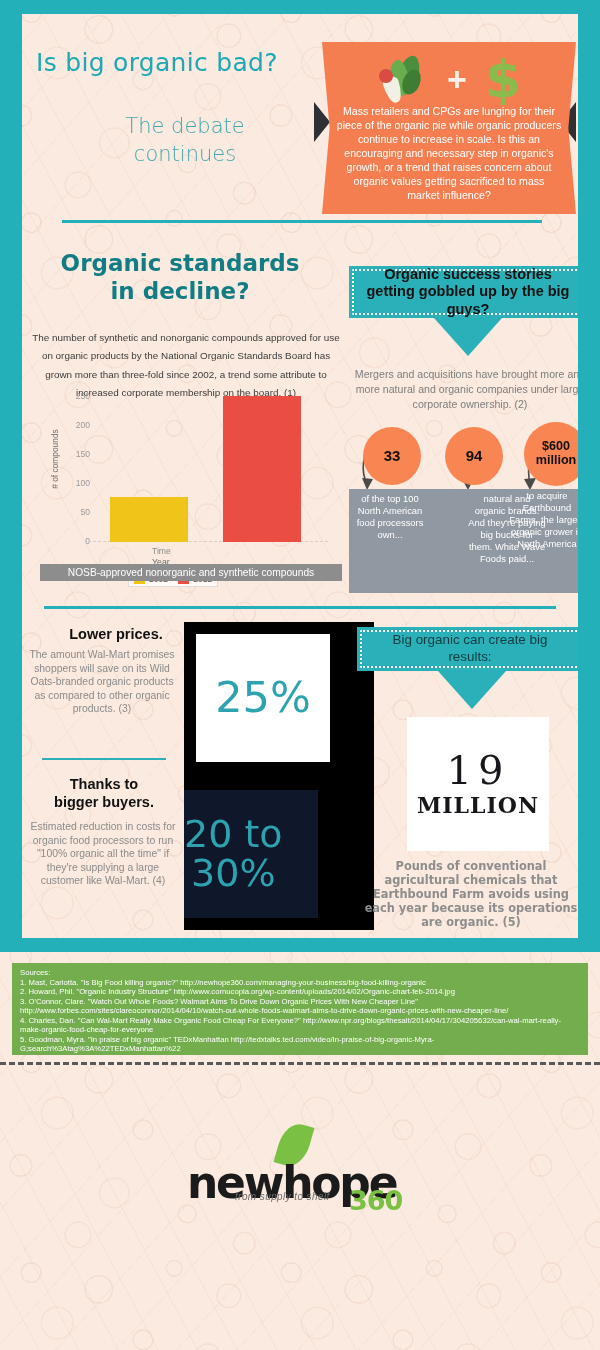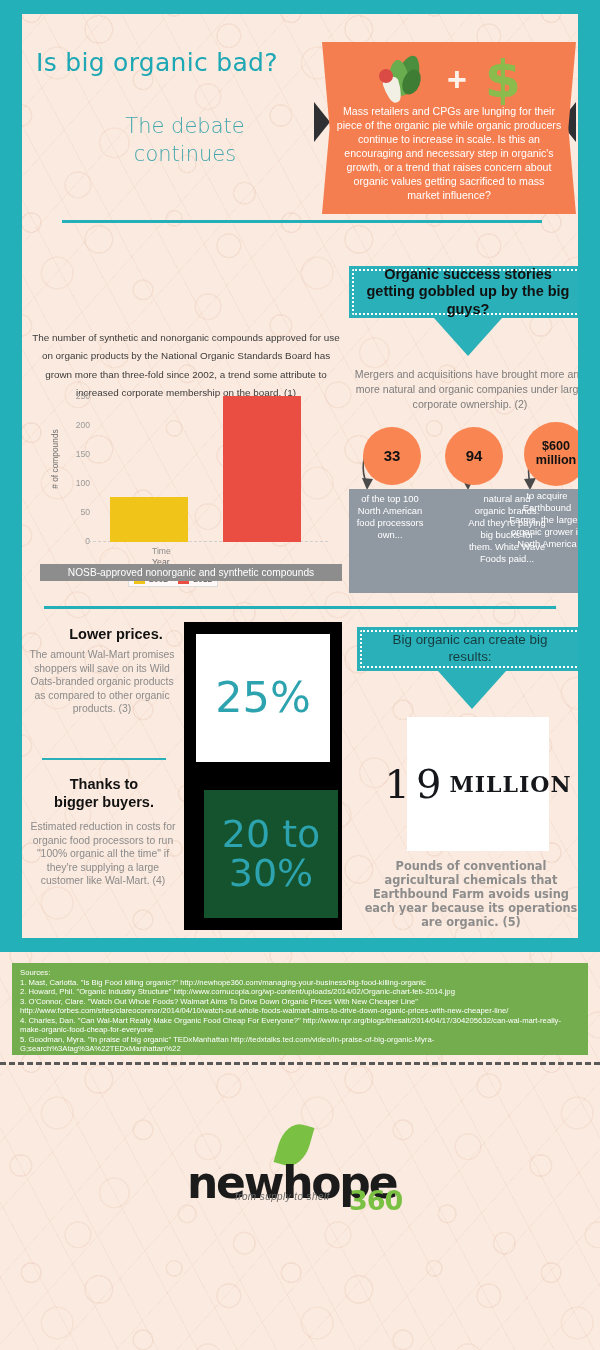--- a/index.html
+++ b/index.html
@@ -168,45 +168,45 @@
 
   
   .s3h{ position:absolute; text-align:center; font-size:14.5px; font-weight:700; color:#111; }
   .s3p{ position:absolute; text-align:center; font-size:10.4px; line-height:1.3; color:#8b8b8b; }
   .lp-h{ left:24px; top:612px; width:140px; }
   .lp-p{ left:6px; top:634px; width:148px; }
   .s3-div{ position:absolute; left:20px; top:744px; width:124px; height:2px; background:#2ab0b8; }
   .tb-h{ left:12px; top:762px; width:140px; line-height:1.22; }
   .tb-p{ left:6px; top:806px; width:150px; }
 
-  .bigbox{ position:absolute; left:162px; top:608px; width:158px; height:308px; background:#000; }
+  .bigbox{ position:absolute; left:162px; top:608px; width:190px; height:308px; background:#000; }
   .bb-top{
     position:absolute; left:12px; top:12px; width:134px; height:128px; background:#fff;
     display:flex; align-items:center; justify-content:center;
   }
   .bb-bot{
-    position:absolute; left:20px; top:168px; width:134px; height:128px; background:#14532d;
-    display:flex; align-items:center; justify-content:center;
+    position:absolute; left:0; top:168px; width:134px; height:128px; background:#0f172a;
+    display:flex; align-items:center; 
   }
   .bb-num{
     color:#2ca3ae; font-size:43px; line-height:1.02; text-align:center;
     font-family:"DejaVu Sans", sans-serif; font-weight:400;
   }
   .bb-num.two-line{ font-size:38px; }
 
   
   .big-title{
     left:335px; top:613px; width:226px; height:44px;
     font-size:13.4px; font-weight:400; line-height:1.25; text-align:center;
     display:flex; align-items:center; justify-content:center; padding:0 14px; color:#173c3f;
   }
   .big-tail{ left:416px; top:657px; }
   .whitecard{
     position:absolute; left:385px; top:703px; width:142px; height:134px; background:#fff;
-    display:flex; flex-direction:row; align-items:center; justify-content:center; gap:2px;
+    display:flex; flex-direction:column; align-items:center; justify-content:center; gap:2px;
   }
   .wc-num{ font-family:"DejaVu Serif", serif; font-size:40px; color:#15171a; letter-spacing:6px; line-height:1; }
   .wc-word{ font-family:"DejaVu Serif", serif; font-size:22px; font-weight:700; color:#15171a; letter-spacing:1px; }
   .big-caption{
     position:absolute; left:336px; top:846px; width:226px; text-align:center;
     font-size:11.4px; font-weight:700; line-height:1.22; color:#8d8d8d;
     font-family:"DejaVu Sans", sans-serif;
   }
 
   
@@ -272,20 +272,21 @@
         </span>
         <span class="plus-glyph">+</span>
         <span class="dollar-glyph">$</span>
       </div>
       <div class="hero-banner-text">Mass retailers and CPGs are lunging for their piece of the organic pie while organic producers continue to increase in scale. Is this an encouraging and necessary step in organic's growth, or a trend that raises concern about organic values getting sacrificed to mass market influence?</div>
     </div>
   </div>
 
   <div class="hr-teal" style="left:40px; top:206px; width:480px;"></div>
 
+  <div class="sec2-title">Organic standards<br>in decline?</div>
   <div class="sec2-body">The number of synthetic and nonorganic compounds approved for use on organic products by the National    Organic Standards Board has grown more than three-fold since 2002, a trend some attribute to increased corporate membership on the board. (1)</div>
 
   <div class="chartbox">
     <div class="y-axis-label"># of compounds</div>
     <div class="yticks">
       <span class="ytick" style="top:0px;">250</span>
       <span class="ytick" style="top:29px;">200</span>
       <span class="ytick" style="top:58px;">150</span>
       <span class="ytick" style="top:87px;">100</span>
       <span class="ytick" style="top:116px;">50</span>

